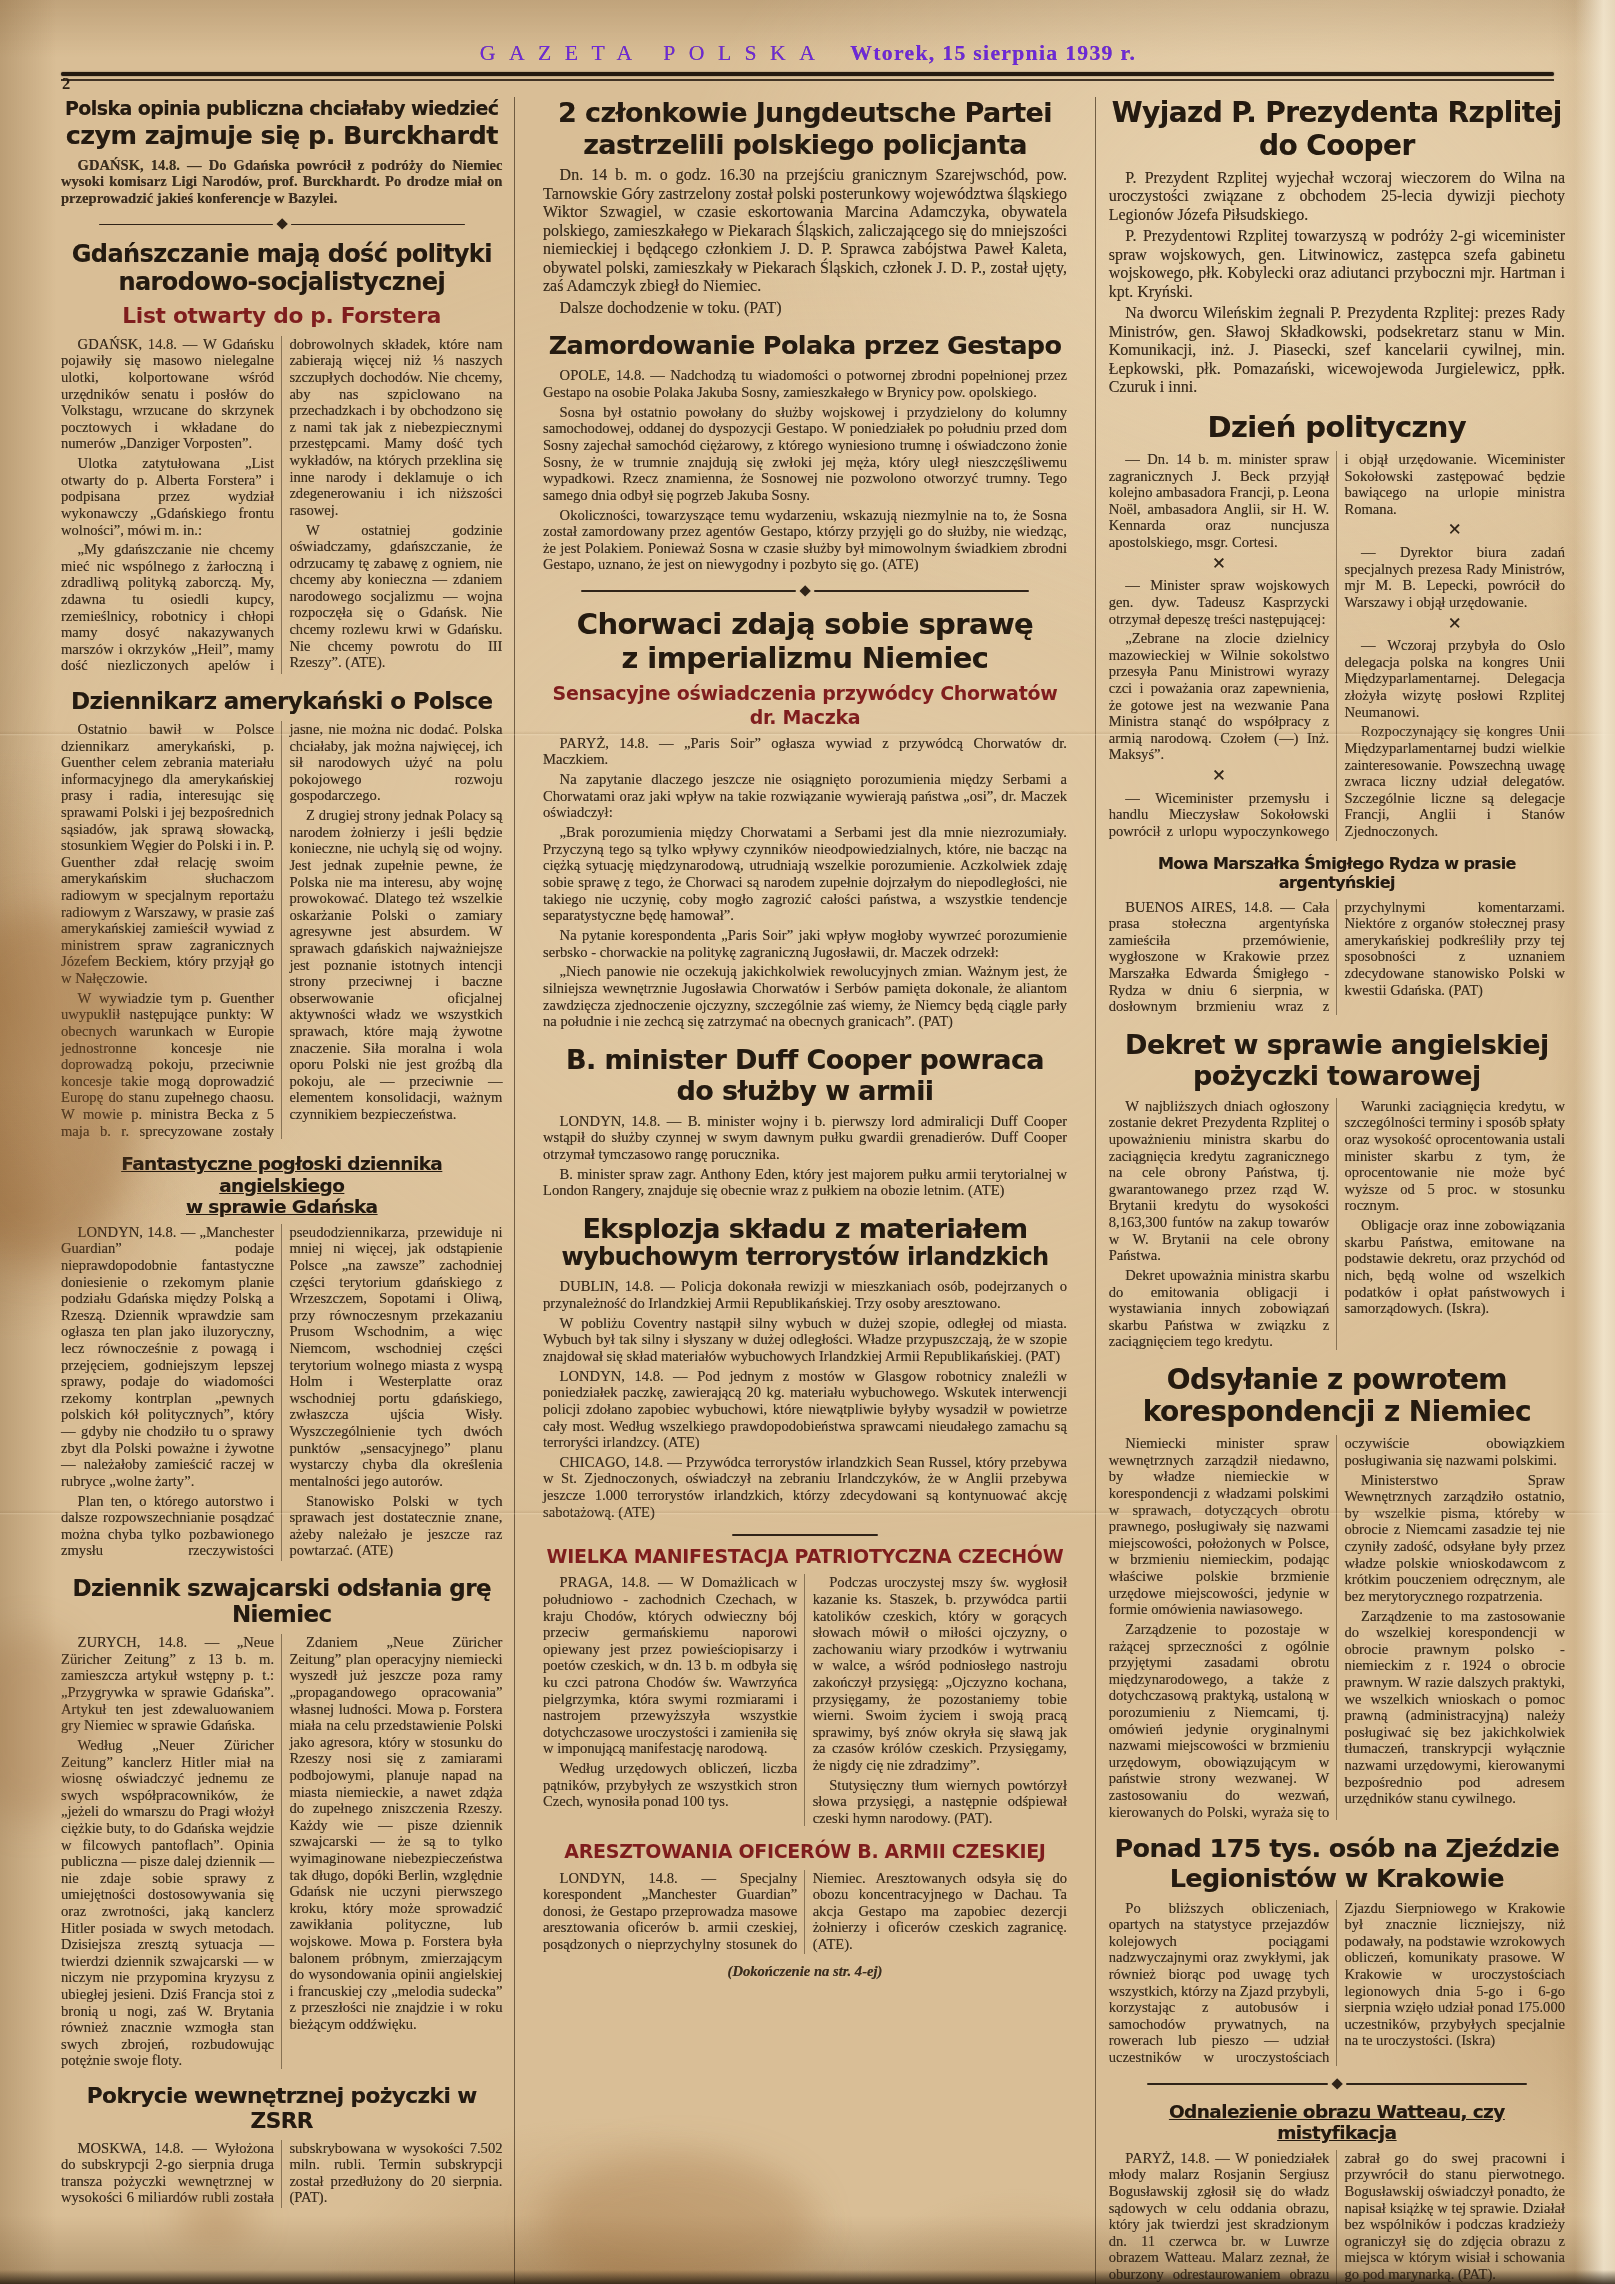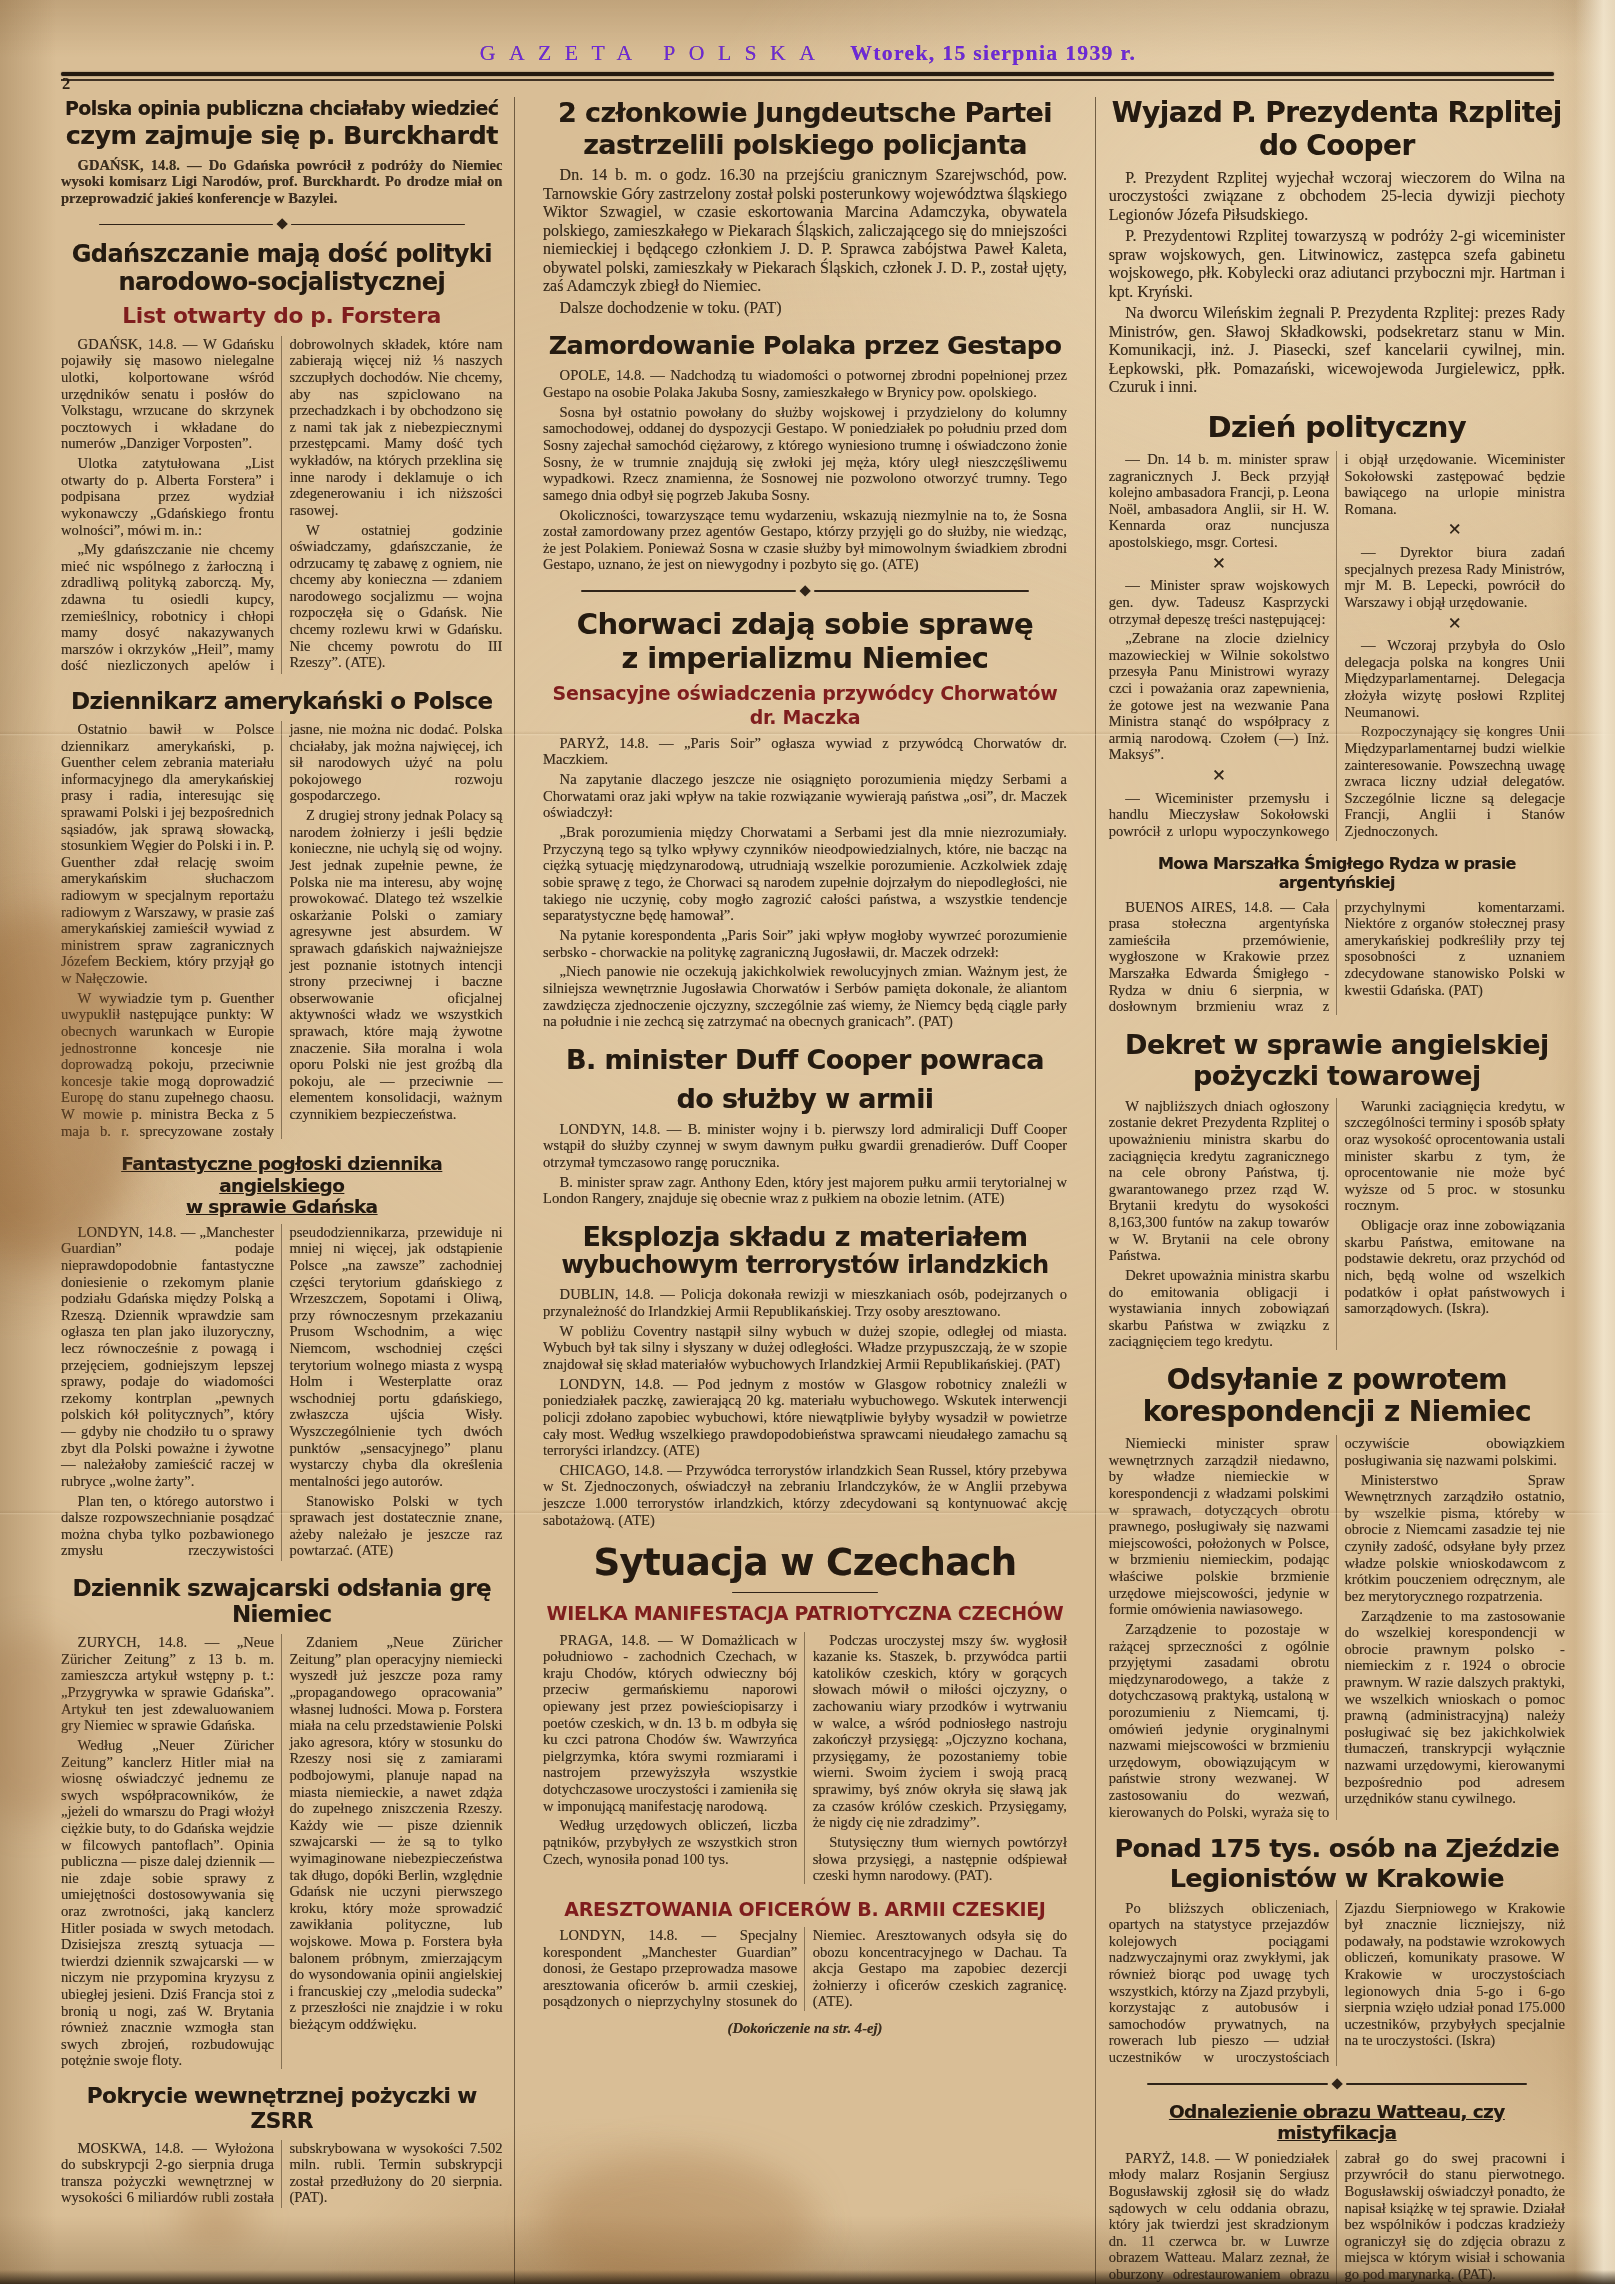--- a/index.html
+++ b/index.html
@@ -185,41 +185,40 @@
       <div class="body-text">
           <p class="para">PARYŻ, 14.8. — „Paris Soir” ogłasza wywiad z przywódcą Chorwatów dr. Maczkiem.</p>
           <p class="para">Na zapytanie dlaczego jeszcze nie osiągnięto porozumienia między Serbami a Chorwatami oraz jaki wpływ na takie rozwiązanie wywierają państwa „osi”, dr. Maczek oświadczył:</p>
           <p class="para">„Brak porozumienia między Chorwatami a Serbami jest dla mnie niezrozumiały. Przyczyną tego są tylko wpływy czynników nieodpowiedzialnych, które, nie bacząc na ciężką sytuację międzynarodową, utrudniają wszelkie porozumienie. Aczkolwiek zdaję sobie sprawę z tego, że Chorwaci są narodem zupełnie dojrzałym do niepodległości, nie takiego nie uczynię, coby mogło zagrozić całości państwa, a wszystkie tendencje separatystyczne będę hamował”.</p>
           <p class="para">Na pytanie korespondenta „Paris Soir” jaki wpływ mogłoby wywrzeć porozumienie serbsko - chorwackie na politykę zagraniczną Jugosławii, dr. Maczek odrzekł:</p>
           <p class="para">„Niech panowie nie oczekują jakichkolwiek rewolucyjnych zmian. Ważnym jest, że silniejsza wewnętrznie Jugosławia Chorwatów i Serbów pamięta dokonale, że aliantom zawdzięcza zjednoczenie ojczyzny, szczególnie zaś wiemy, że Niemcy będą ciągle parły na południe i nie zechcą się zatrzymać na obecnych granicach”. (PAT)</p>
         </div>
     </article>
 
     <article class="article">
-      <h1 class="headline h42" style="margin-bottom:8px;">B. minister Duff Cooper powraca</h1>
+      <h1 class="headline h42" style="margin-bottom:0;">B. minister Duff Cooper powraca</h1>
       <h1 class="headline h42">do służby w armii</h1>
       <div class="body-text">
           <p class="para">LONDYN, 14.8. — B. minister wojny i b. pierwszy lord admiralicji Duff Cooper wstąpił do służby czynnej w swym dawnym pułku gwardii grenadierów. Duff Cooper otrzymał tymczasowo rangę porucznika.</p>
           <p class="para">B. minister spraw zagr. Anthony Eden, który jest majorem pułku armii terytorialnej w London Rangery, znajduje się obecnie wraz z pułkiem na obozie letnim. (ATE)</p>
         </div>
     </article>
 
     <article class="article">
       <h1 class="headline h42" style="margin-bottom:0;">Eksplozja składu z materiałem</h1>
       <h1 class="headline h38">wybuchowym terrorystów irlandzkich</h1>
       <div class="body-text">
           <p class="para">DUBLIN, 14.8. — Policja dokonała rewizji w mieszkaniach osób, podejrzanych o przynależność do Irlandzkiej Armii Republikańskiej. Trzy osoby aresztowano.</p>
           <p class="para">W pobliżu Coventry nastąpił silny wybuch w dużej szopie, odległej od miasta. Wybuch był tak silny i słyszany w dużej odległości. Władze przypuszczają, że w szopie znajdował się skład materiałów wybuchowych Irlandzkiej Armii Republikańskiej. (PAT)</p>
           <p class="para">LONDYN, 14.8. — Pod jednym z mostów w Glasgow robotnicy znaleźli w poniedziałek paczkę, zawierającą 20 kg. materiału wybuchowego. Wskutek interwencji policji zdołano zapobiec wybuchowi, które niewątpliwie byłyby wysadził w powietrze cały most. Według wszelkiego prawdopodobieństwa sprawcami nieudałego zamachu są terroryści irlandzcy. (ATE)</p>
           <p class="para">CHICAGO, 14.8. — Przywódca terrorystów irlandzkich Sean Russel, który przebywa w St. Zjednoczonych, oświadczył na zebraniu Irlandczyków, że w Anglii przebywa jeszcze 1.000 terrorystów irlandzkich, którzy zdecydowani są kontynuować akcję sabotażową. (ATE)</p>
         </div>
     </article>
 
     <article class="article">
-      <h1 class="headline h58">Sytuacja w Czechach</h1>
       <div class="short-rule"></div>
       <h2 class="subhead s30">WIELKA MANIFESTACJA PATRIOTYCZNA CZECHÓW</h2>
       <div class="body-text twocol">
           <p class="para">PRAGA, 14.8. — W Domażlicach w południowo - zachodnich Czechach, w kraju Chodów, których odwieczny bój przeciw germańskiemu naporowi opiewany jest przez powieściopisarzy i poetów czeskich, w dn. 13 b. m odbyła się ku czci patrona Chodów św. Wawrzyńca pielgrzymka, która swymi rozmiarami i nastrojem przewyższyła wszystkie dotychczasowe uroczystości i zamieniła się w imponującą manifestację narodową.</p>
           <p class="para">Według urzędowych obliczeń, liczba pątników, przybyłych ze wszystkich stron Czech, wynosiła ponad 100 tys.</p>
           <p class="para">Podczas uroczystej mszy św. wygłosił kazanie ks. Staszek, b. przywódca partii katolików czeskich, który w gorących słowach mówił o miłości ojczyzny, o zachowaniu wiary przodków i wytrwaniu w walce, a wśród podniosłego nastroju zakończył przysięgą: „Ojczyzno kochana, przysięgamy, że pozostaniemy tobie wierni. Swoim życiem i swoją pracą sprawimy, byś znów okryła się sławą jak za czasów królów czeskich. Przysięgamy, że nigdy cię nie zdradzimy”.</p>
           <p class="para">Stutysięczny tłum wiernych powtórzył słowa przysięgi, a następnie odśpiewał czeski hymn narodowy. (PAT).</p>
         </div>
     </article>
 

